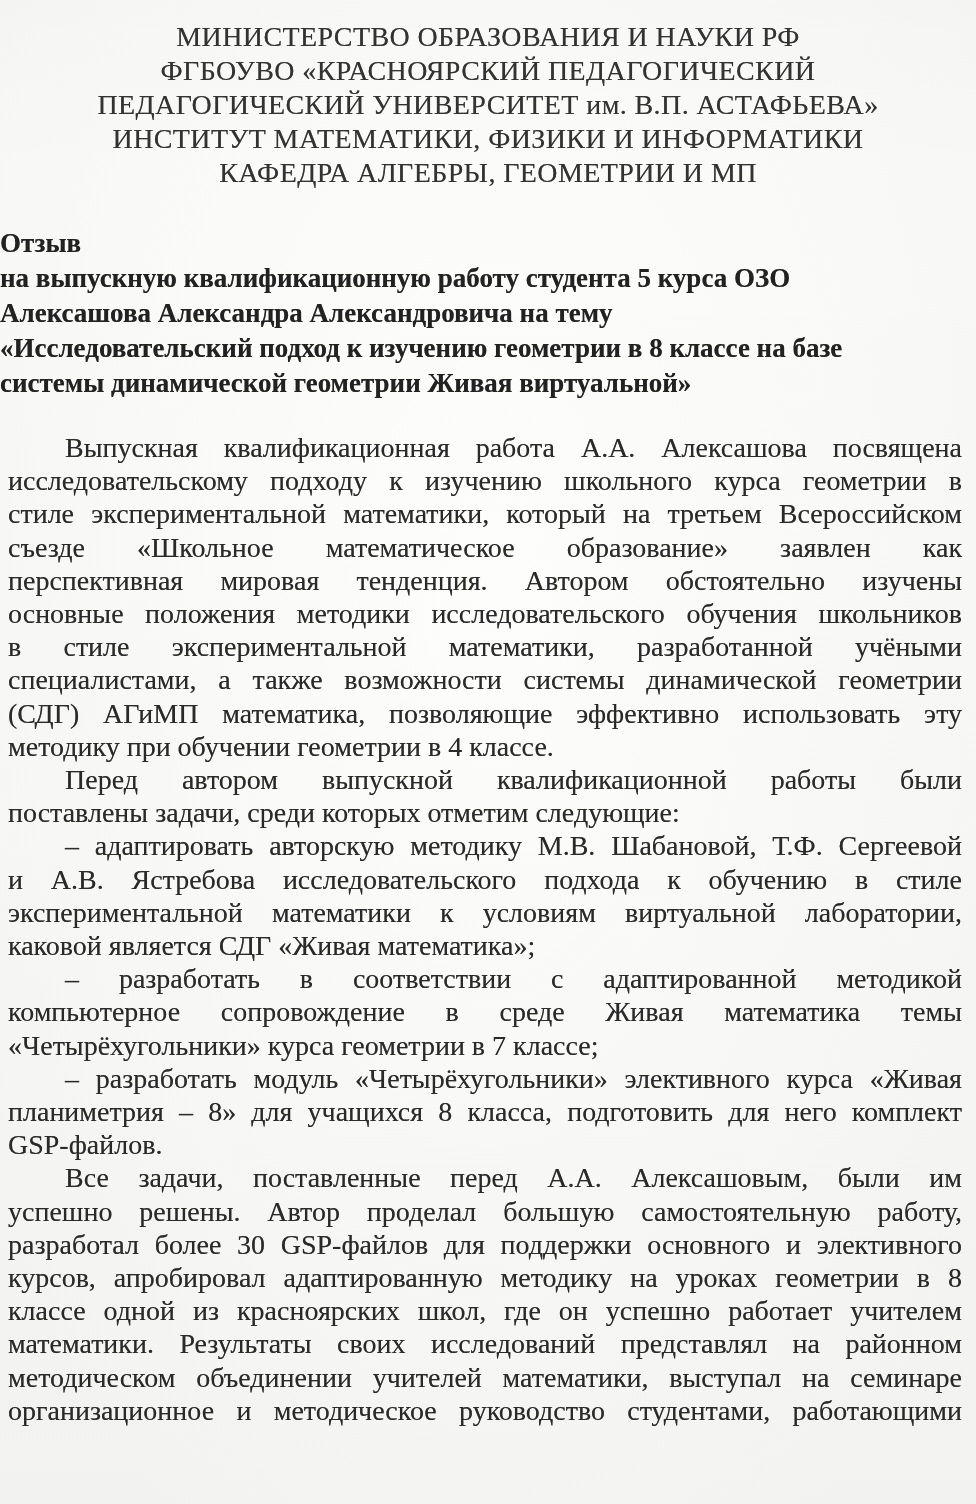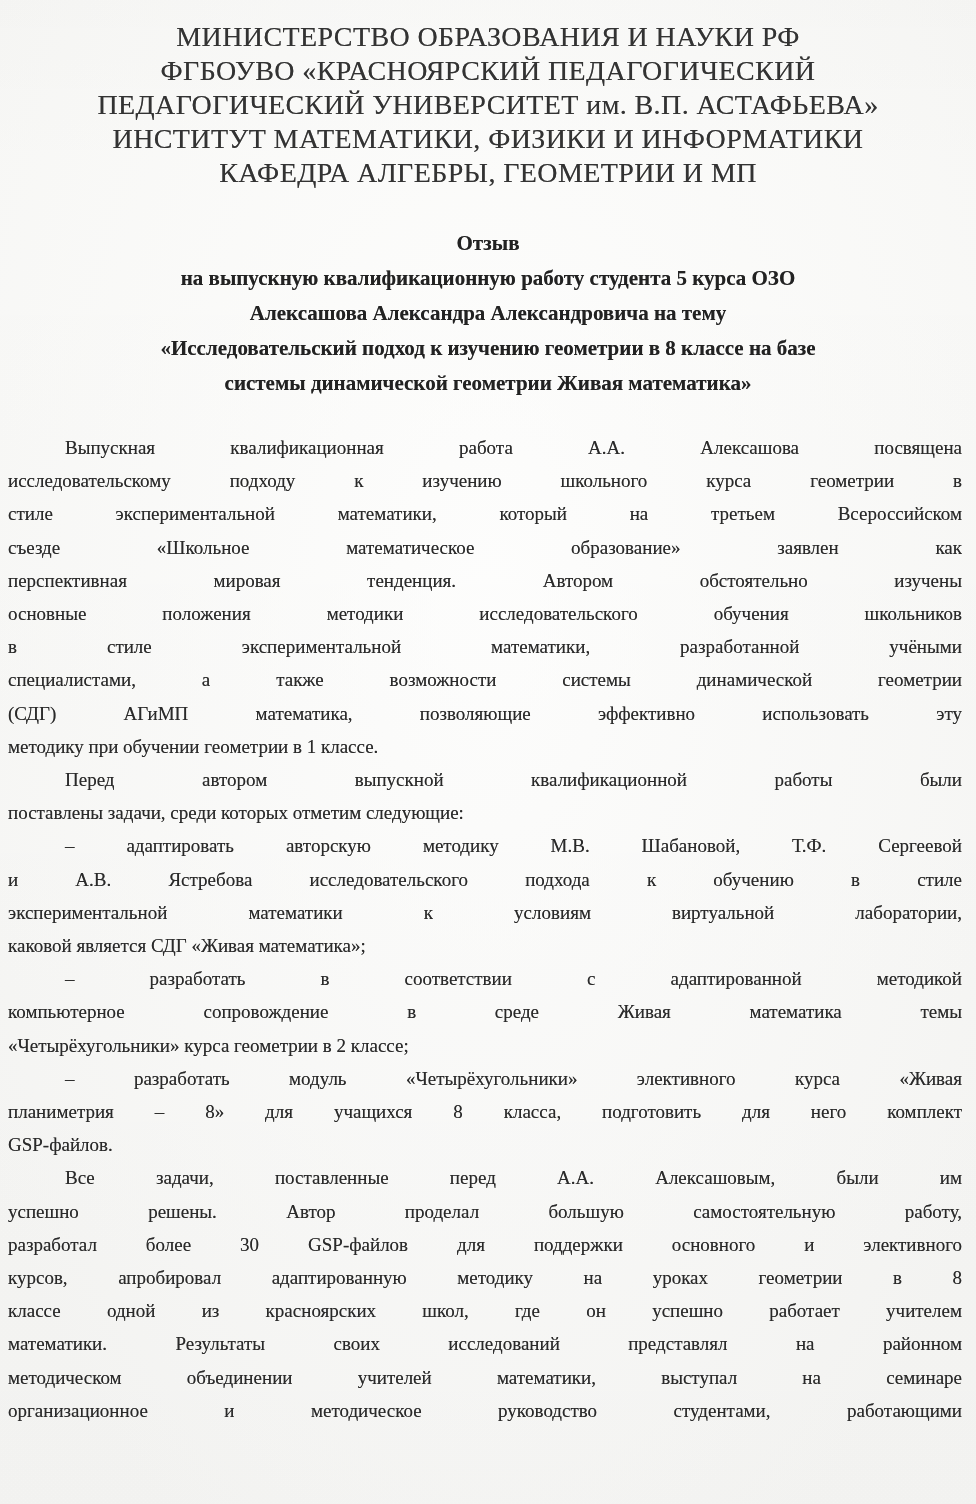--- a/index.html
+++ b/index.html
@@ -27,30 +27,30 @@
     padding-top:20px;
     text-align:center;
     font-size:28px;
     line-height:34px;
     letter-spacing:0.4px;
     color:#333;
   }
   .header .line{white-space:nowrap;}
   .title{
     margin-top:36px;
-    text-align:center;
+    text-align:left;
     font-weight:bold;
-    font-size:21px;
+    font-size:27px;
     line-height:35px;
     color:#222;
   }
   .title .line{white-space:nowrap;}
   .body{
     margin:30px 14px 0 8px;
-    font-size:19px;
+    font-size:28px;
     line-height:33.2px;
     color:var(--ink);
   }
   .para .line{
     text-align:justify;
     text-align-last:justify;
   }
   .para .line.lastline{
     text-align-last:left;
   }
@@ -69,49 +69,49 @@
       <div class="line">ФГБОУВО «КРАСНОЯРСКИЙ ПЕДАГОГИЧЕСКИЙ</div>
       <div class="line">ПЕДАГОГИЧЕСКИЙ УНИВЕРСИТЕТ им. В.П. АСТАФЬЕВА»</div>
       <div class="line">ИНСТИТУТ МАТЕМАТИКИ, ФИЗИКИ И ИНФОРМАТИКИ</div>
       <div class="line">КАФЕДРА АЛГЕБРЫ, ГЕОМЕТРИИ И МП</div>
     </header>
   <section class="title" id="ttl">
       <div class="line">Отзыв</div>
       <div class="line">на выпускную квалификационную работу студента 5 курса ОЗО</div>
       <div class="line">Алексашова Александра Александровича на тему</div>
       <div class="line">«Исследовательский подход к изучению геометрии в 8 классе на базе</div>
-      <div class="line">системы динамической геометрии Живая математика»</div>
+      <div class="line">системы динамической геометрии Живая виртуальной»</div>
     </section>
   <main class="body" id="bdy">
       <div class="para">
         <div class="line indent">Выпускная квалификационная работа А.А. Алексашова посвящена</div>
         <div class="line">исследовательскому подходу к изучению школьного курса геометрии в</div>
         <div class="line">стиле экспериментальной математики, который на третьем Всероссийском</div>
         <div class="line">съезде «Школьное математическое образование» заявлен как</div>
         <div class="line">перспективная мировая тенденция. Автором обстоятельно изучены</div>
         <div class="line">основные положения методики исследовательского обучения школьников</div>
         <div class="line">в стиле экспериментальной математики, разработанной учёными</div>
         <div class="line">специалистами, а также возможности системы динамической геометрии</div>
         <div class="line">(СДГ) АГиМП математика, позволяющие эффективно использовать эту</div>
-        <div class="line lastline">методику при обучении геометрии в 1 классе.</div>
+        <div class="line lastline">методику при обучении геометрии в 4 классе.</div>
       </div>
       <div class="para">
         <div class="line indent">Перед автором выпускной квалификационной работы были</div>
         <div class="line lastline">поставлены задачи, среди которых отметим следующие:</div>
       </div>
       <div class="para">
         <div class="line indent">– адаптировать авторскую методику М.В. Шабановой, Т.Ф. Сергеевой</div>
         <div class="line">и А.В. Ястребова исследовательского подхода к обучению в стиле</div>
         <div class="line">экспериментальной математики к условиям виртуальной лаборатории,</div>
         <div class="line lastline">каковой является СДГ «Живая математика»;</div>
       </div>
       <div class="para">
         <div class="line indent">– разработать в соответствии с адаптированной методикой</div>
         <div class="line">компьютерное сопровождение в среде Живая математика темы</div>
-        <div class="line lastline">«Четырёхугольники» курса геометрии в 2 классе;</div>
+        <div class="line lastline">«Четырёхугольники» курса геометрии в 7 классе;</div>
       </div>
       <div class="para">
         <div class="line indent">– разработать модуль «Четырёхугольники» элективного курса «Живая</div>
         <div class="line">планиметрия – 8» для учащихся 8 класса, подготовить для него комплект</div>
         <div class="line lastline">GSP-файлов.</div>
       </div>
       <div class="para">
         <div class="line indent">Все задачи, поставленные перед А.А. Алексашовым, были им</div>
         <div class="line">успешно решены. Автор проделал большую самостоятельную работу,</div>
         <div class="line">разработал более 30 GSP-файлов для поддержки основного и элективного</div>

